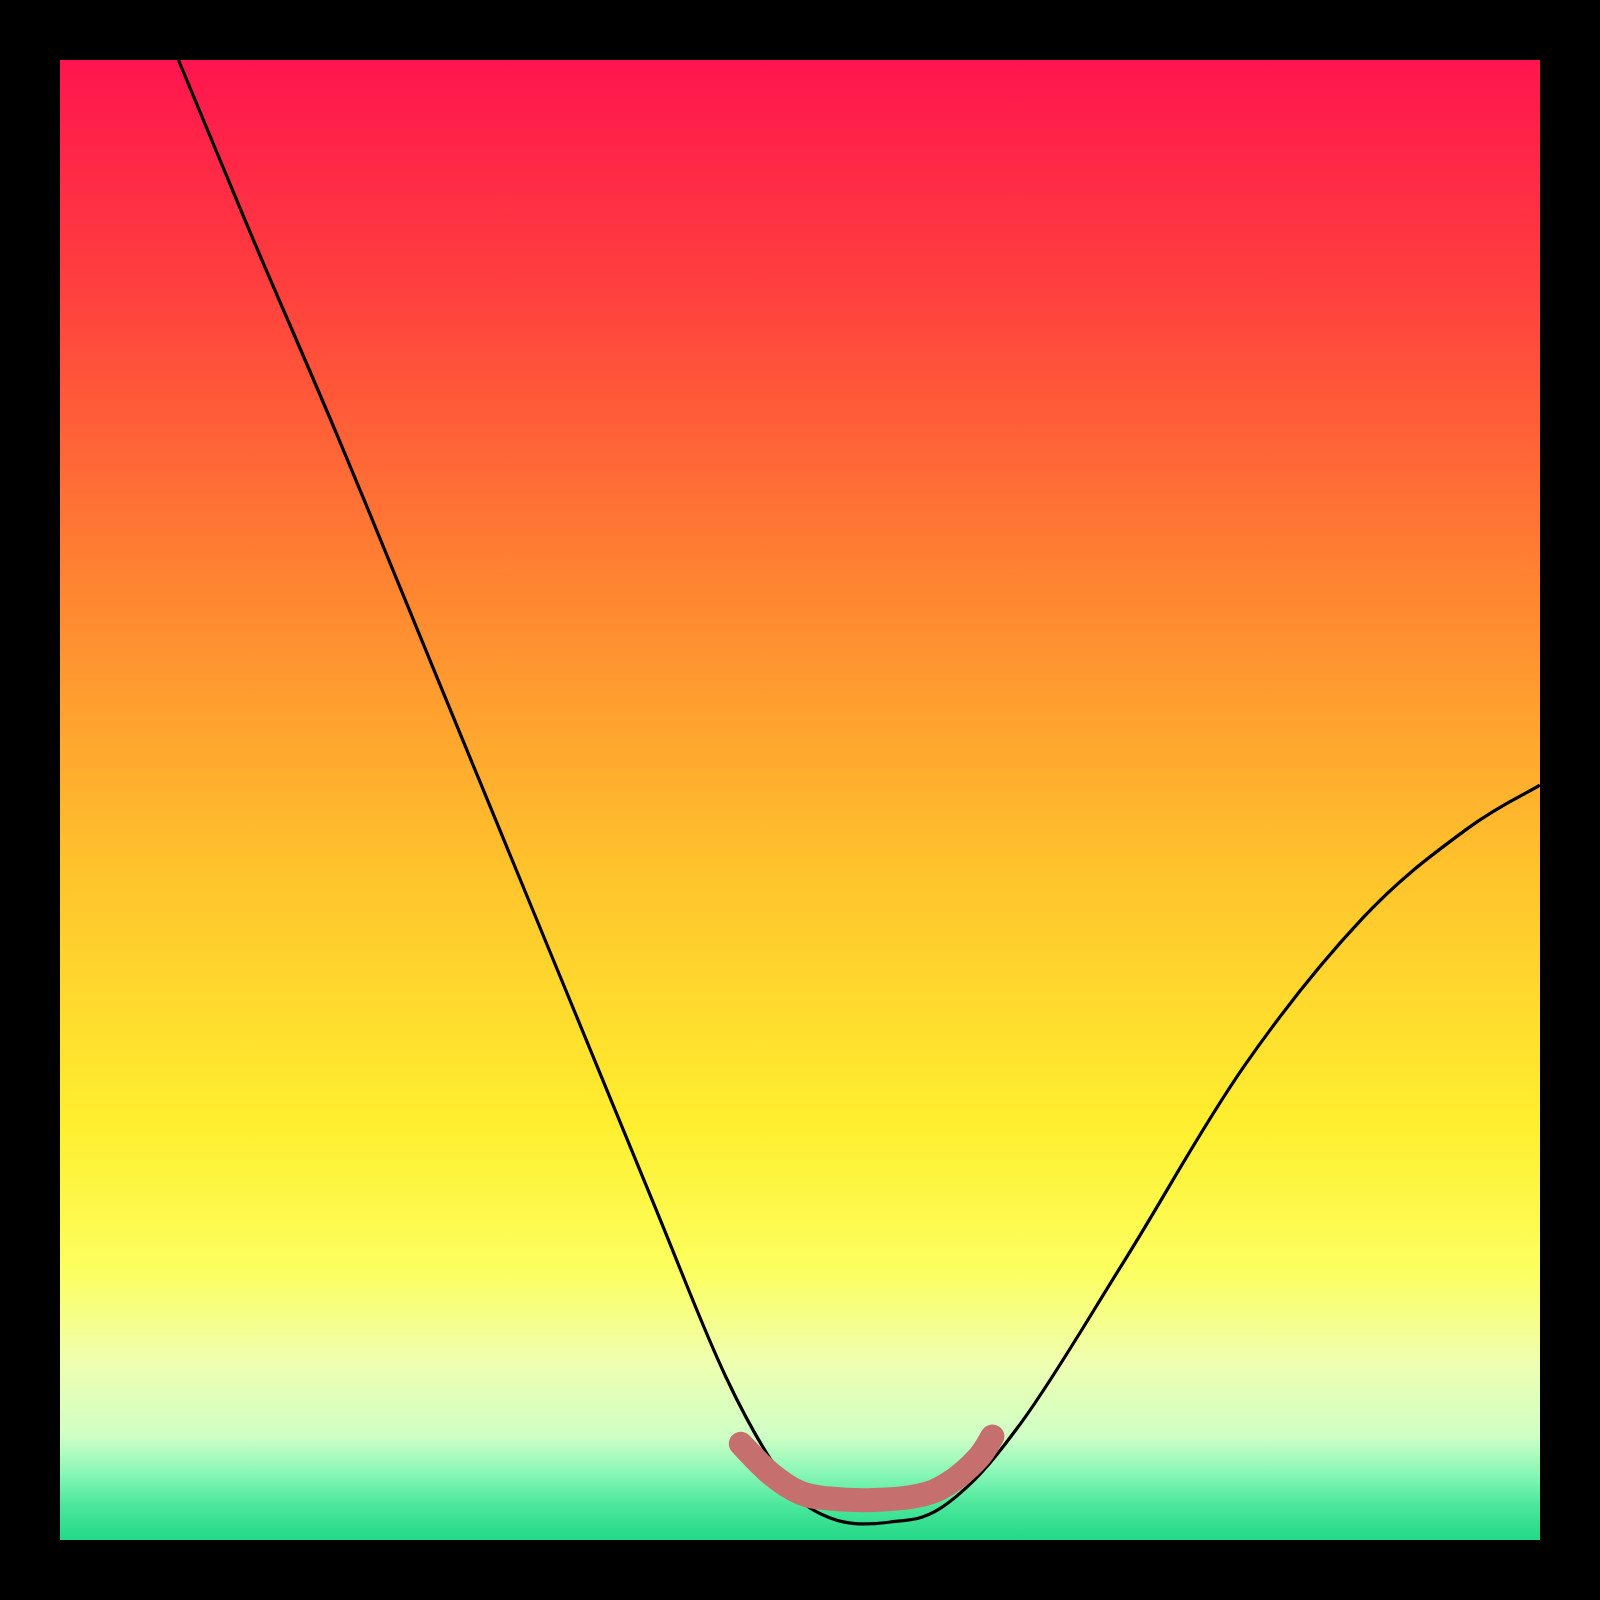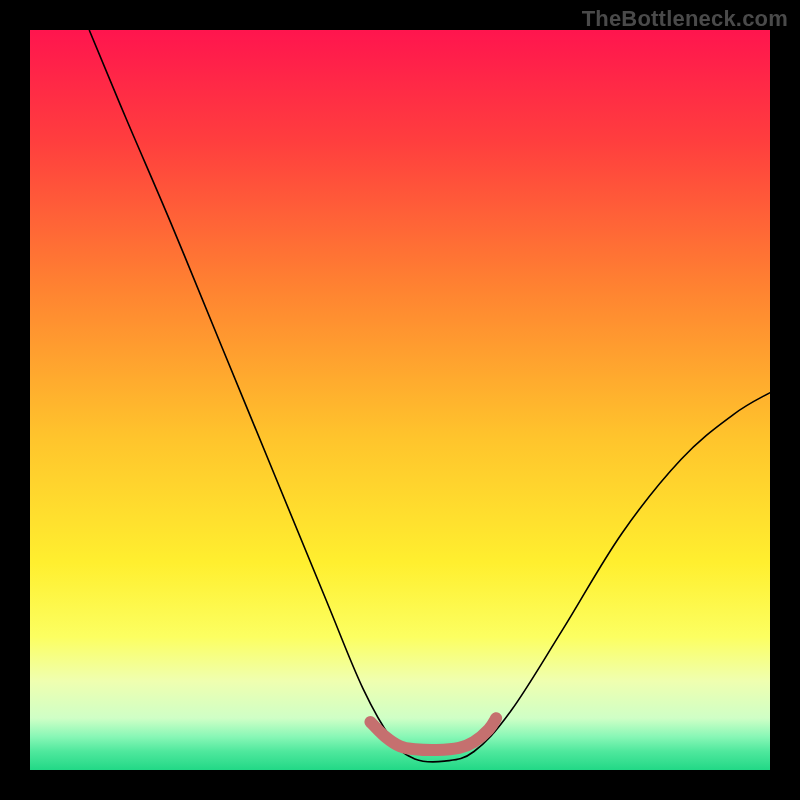--- a/index.html
+++ b/index.html
@@ -34,21 +34,20 @@
     font-weight: 600;
     letter-spacing: 0.2px;
     user-select: none;
   }
   svg { display: block; }
 </style>
 </head>
 <body>
 
 <div class="frame">
-  <div class="watermark">TheBottleneck.com</div>
 
   <div class="plot-area">
     <svg id="chart-svg" width="740" height="740" viewBox="0 0 740 740" preserveAspectRatio="none">
       <defs>
         <linearGradient id="bg-grad" x1="0" y1="0" x2="0" y2="1">
             <stop offset="0%" stop-color="#ff154e"></stop>
             <stop offset="15%" stop-color="#ff3e3e"></stop>
             <stop offset="35%" stop-color="#ff8331"></stop>
             <stop offset="55.00000000000001%" stop-color="#ffc42c"></stop>
             <stop offset="72%" stop-color="#ffef2f"></stop>

